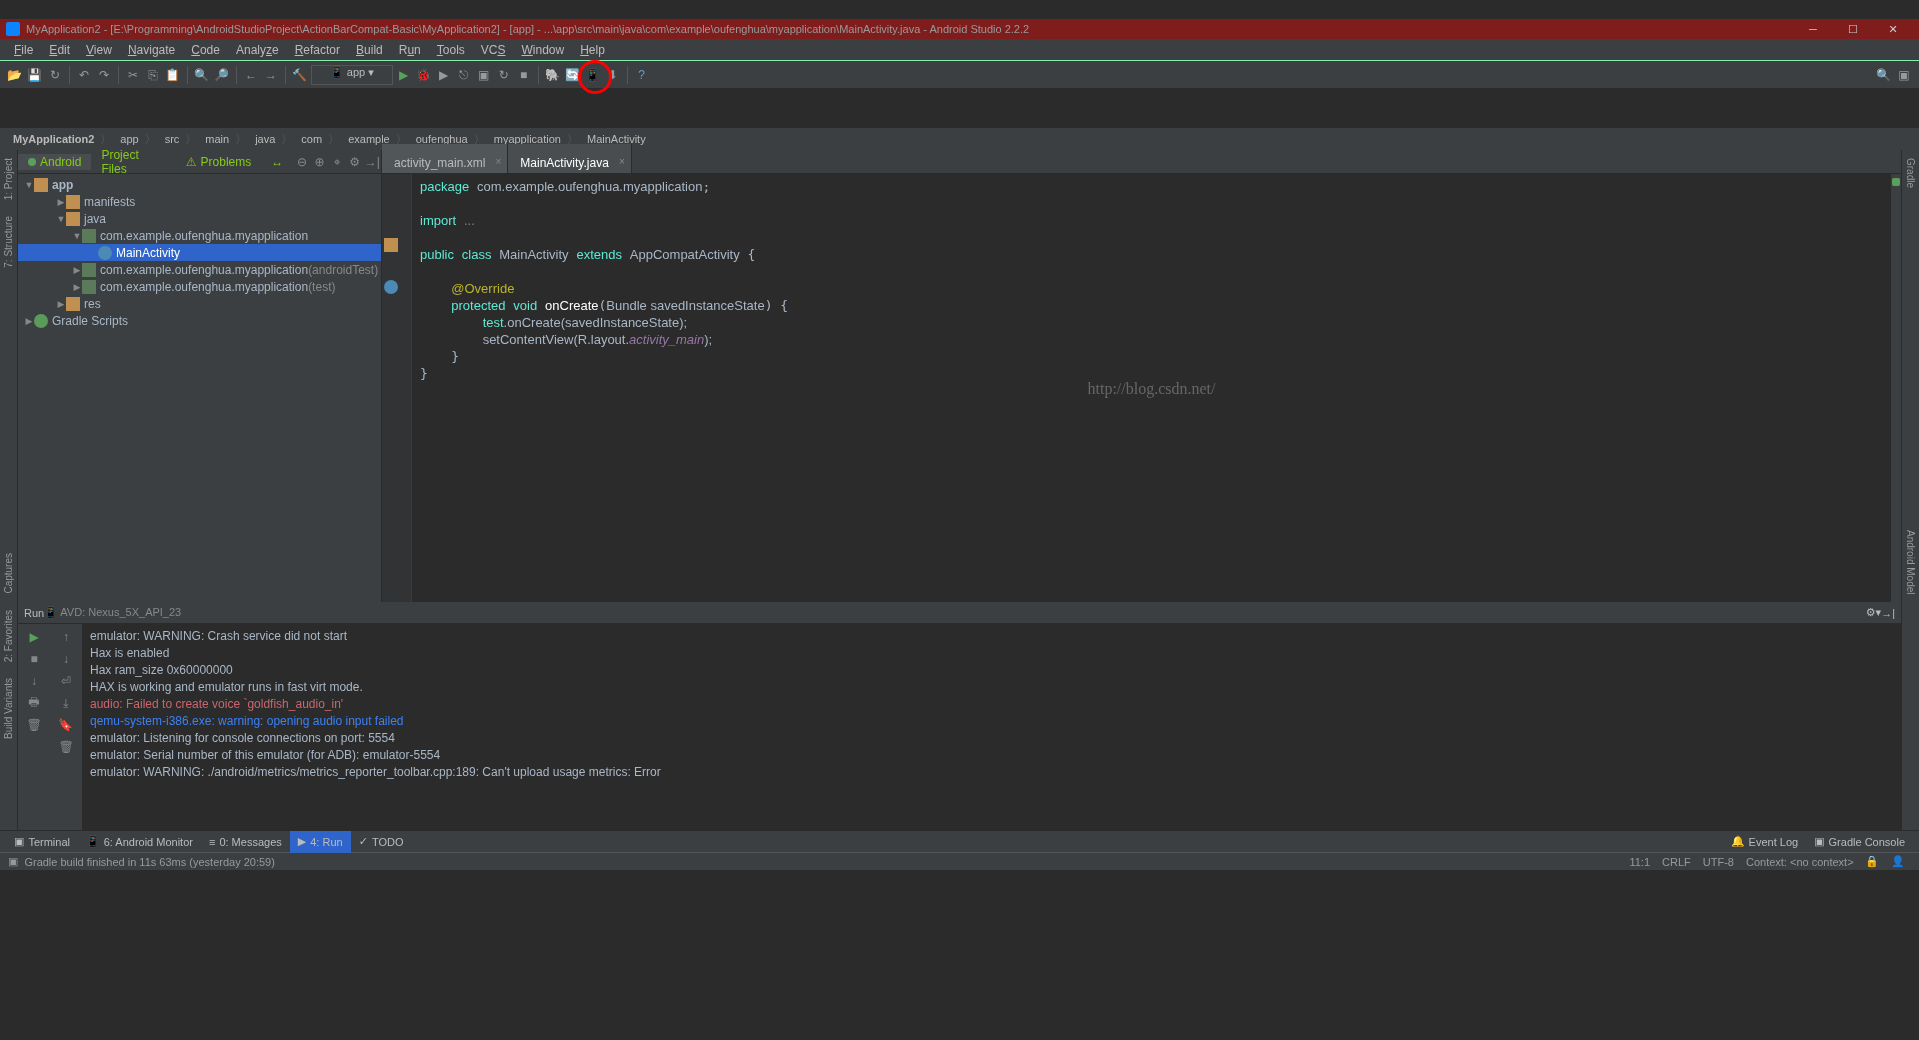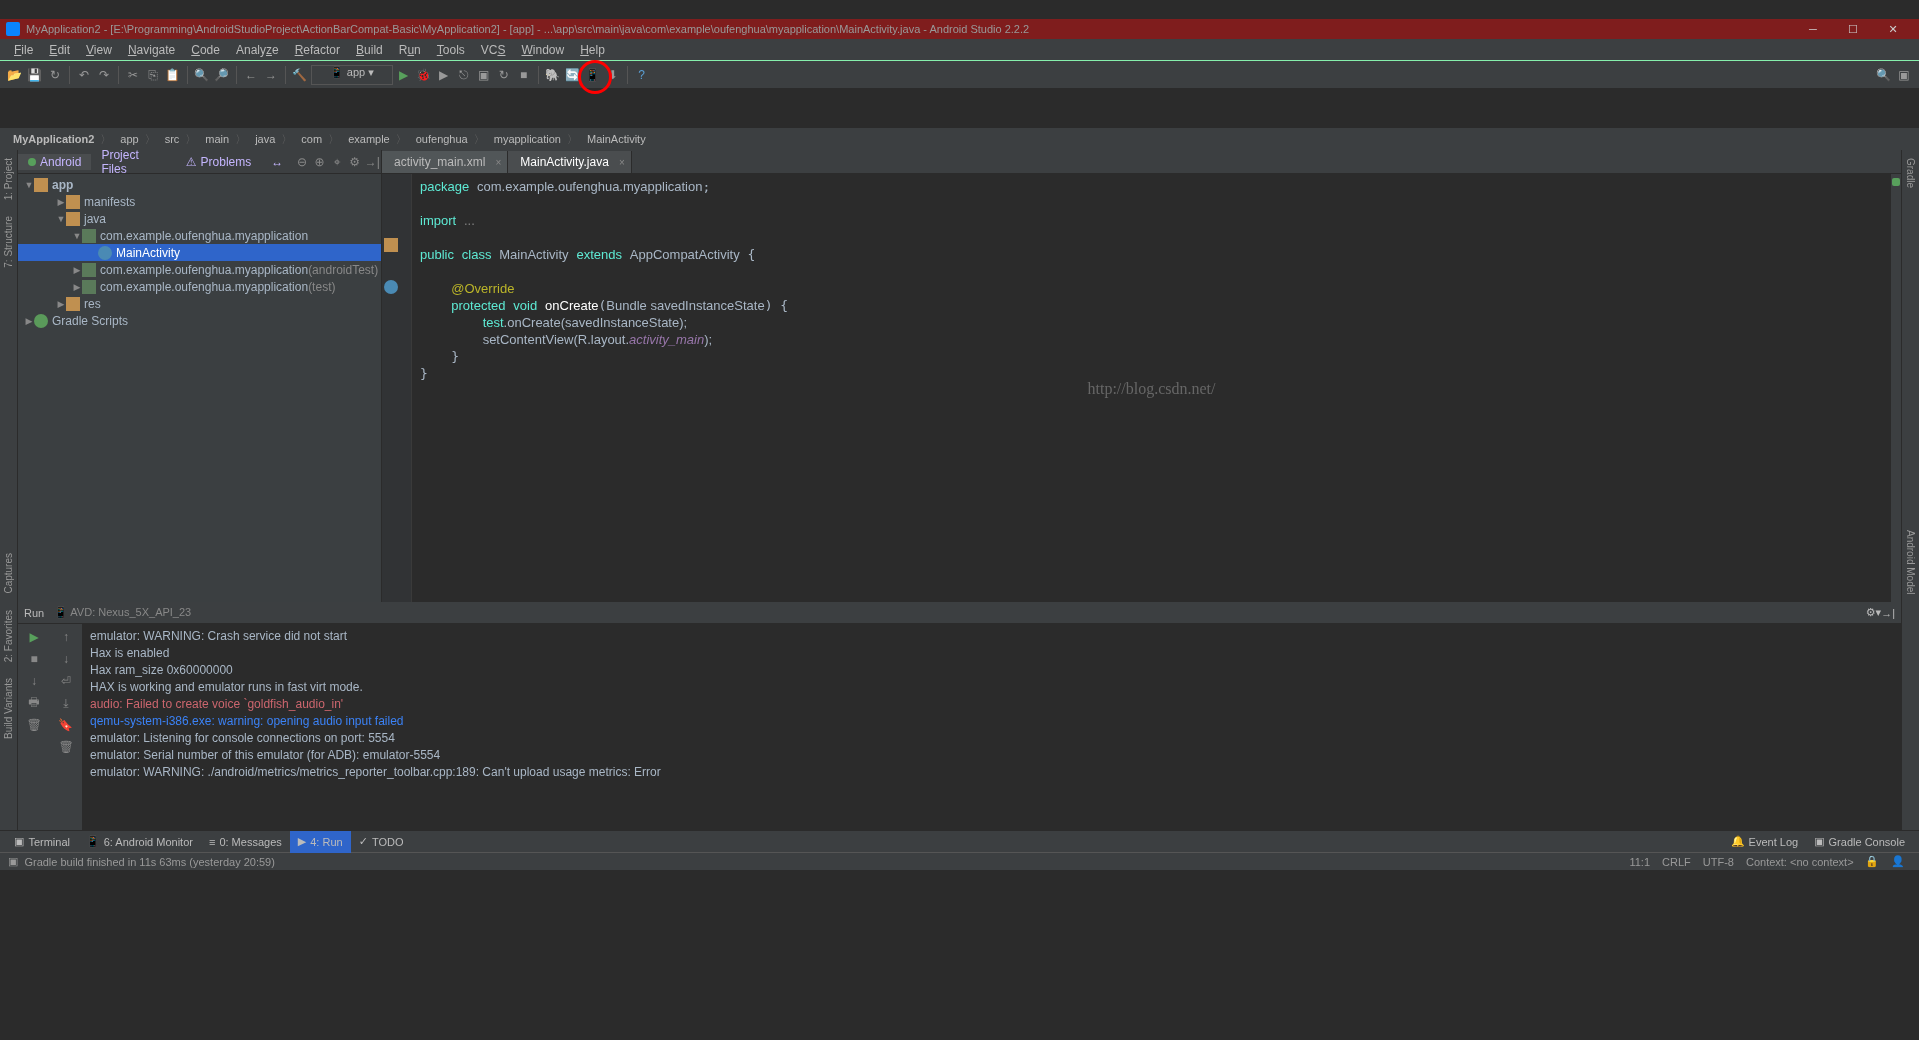--- a/index.html
+++ b/index.html
@@ -21,36 +21,36 @@
 .breadcrumb { height: 22px; background: #3c3f41; display: flex; align-items: center; padding: 0 6px; font-size: 11px; color: #bbb; margin-top: 39px; }
 .breadcrumb .bc { padding: 0 4px; display: flex; align-items: center; gap: 3px; }
 .breadcrumb .chev { color: #666; padding: 0 2px; }
 .main-area { display: flex; height: calc(100% - 20px - 22px - 28px - 22px - 18px - 22px - 18px); position: relative; }
 .left-edge { width: 18px; background: #3c3f41; border-right: 1px solid #2b2b2b; display: flex; flex-direction: column; align-items: center; }
 .left-edge .vbtn { writing-mode: vertical-rl; transform: rotate(180deg); padding: 8px 2px; color: #999; font-size: 10px; cursor: pointer; display: flex; align-items: center; gap: 4px; }
 .right-edge { width: 18px; background: #3c3f41; border-left: 1px solid #2b2b2b; display: flex; flex-direction: column; align-items: center; }
 .right-edge .vbtn { writing-mode: vertical-rl; padding: 8px 2px; color: #999; font-size: 10px; cursor: pointer; }
 .proj-panel { width: 364px; background: #3b3f41; border-right: 1px solid #2b2b2b; display: flex; flex-direction: column; }
 .proj-header { height: 24px; background: #3c3f41; display: flex; align-items: center; border-bottom: 1px solid #2b2b2b; }
-.proj-tab { padding: 0 10px; height: 16px; display: flex; align-items: center; gap: 4px; color: #c4b5fd; cursor: pointer; }
+.proj-tab { padding: 0 10px; height: 16px; display: flex; align-items: center; gap: 4px; color: #84cc16; cursor: pointer; }
 .proj-tab.active { background: #4a4d4f; }
 .proj-tab .dot { width: 8px; height: 8px; background: #58a05c; border-radius: 50%; }
 .proj-header .spacer { flex: 1; }
 .proj-header .hicon { width: 18px; color: #888; text-align: center; cursor: pointer; }
 .tree { flex: 1; overflow: auto; padding: 2px 0; font-size: 12px; }
 .tree-node { height: 17px; display: flex; align-items: center; cursor: pointer; white-space: nowrap; }
 .tree-node.selected { background: #2f65ca; color: white; }
 .tree-node .arrow { width: 10px; text-align: center; color: #888; font-size: 9px; }
 .tree-node .nico { width: 14px; height: 14px; margin-right: 4px; }
 .folder-icon { background: #c09050; }
 .pkg-icon { background: #5a7a5a; }
 .class-icon { background: #4a8ab4; border-radius: 50%; }
 .editor-area { flex: 1; display: flex; flex-direction: column; background: #2b2b2b; }
 .editor-tabs { height: 24px; background: #3c3f41; display: flex; align-items: flex-end; border-bottom: 1px solid #2b2b2b; }
-.editor-tab { height: 22px; padding: 0 22px 0 8px; display: flex; align-items: center; gap: 4px; background: #515658; color: #bbb; cursor: pointer; border-right: 1px solid #2b2b2b; position: relative; }
+.editor-tab { height: 29px; padding: 12px 22px 0 8px; display: flex; align-items: flex-start; gap: 4px; background: #515658; color: #bbb; cursor: pointer; border-right: 1px solid #2b2b2b; position: relative; }
 .editor-tab.active { background: #4a4d4f; color: #fff; margin-top: 44px; }
 .editor-tab .close { position: absolute; right: 6px; color: #888; font-size: 10px; }
 .editor-body { flex: 1; display: flex; position: relative; }
 .gutter { width: 30px; background: #313335; border-right: 1px solid #3a3a3a; position: relative; }
 .gutter-icon { position: absolute; width: 14px; height: 14px; left: 2px; }
 .code { flex: 1; padding: 4px 8px; font-family: 'Consolas', 'Monaco', monospace; font-size: 13px; line-height: 17px; white-space: pre; color: #a9b7c6; position: relative; }
 .kw { color: #5eead4; }
 .fn { color: #ffffff; }
 .ann { color: #bbb529; }
 .com { color: #808080; }
@@ -322,21 +322,21 @@
 </div>
 
 <div style="display:flex;height:228px;">
 <div class="left-edge">
   <div class="vbtn">2: Favorites</div>
   <div class="vbtn">Build Variants</div>
 </div>
 <div style="flex:1;display:flex;flex-direction:column">
   <div class="run-header">
     <span>Run</span>
-    <span style="margin-left:10px;color:#888">📱 <span>AVD: Nexus_5X_API_23</span></span>
+    <span style="color:#888">📱 <span>AVD: Nexus_5X_API_23</span></span>
     <div class="spacer"></div>
     <span class="hicon">⚙▾</span>
     <span class="hicon">→|</span>
   </div>
   <div class="run-body">
     <div class="run-side">
       <div class="rsbtn" style="color:#58a05c">▶</div>
       <div class="rsbtn">■</div>
       <div class="rsbtn">↓</div>
       <div class="rsbtn">🖶</div>

